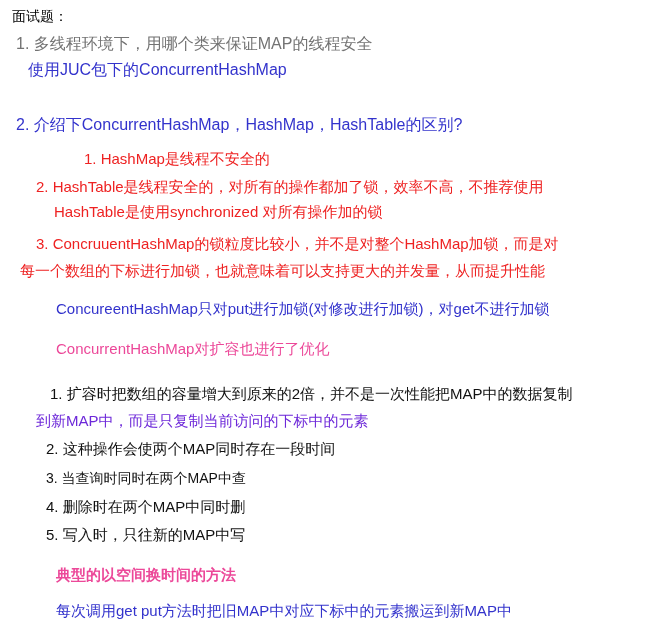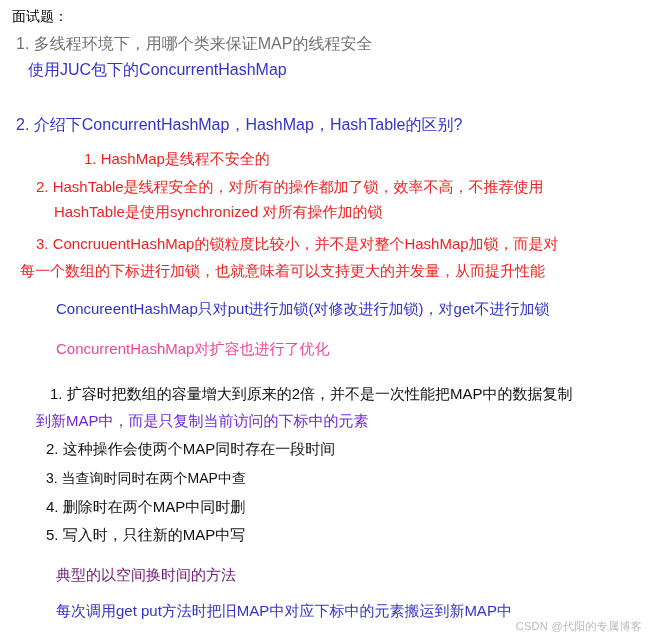--- a/index.html
+++ b/index.html
@@ -56,19 +56,18 @@
       <div class="line" style="left: 36px; top: 235px; color: rgb(238, 34, 34); font-size: 15px;">3. ConcruuentHashMap的锁粒度比较小，并不是对整个HashMap加锁，而是对</div>
       <div class="line" style="left: 20px; top: 262px; color: rgb(238, 34, 34); font-size: 15px;">每一个数组的下标进行加锁，也就意味着可以支持更大的并发量，从而提升性能</div>
       <div class="line" style="left: 56px; top: 300px; color: rgb(51, 51, 204); font-size: 15px;">ConcureentHashMap只对put进行加锁(对修改进行加锁)，对get不进行加锁</div>
       <div class="line" style="left: 56px; top: 340px; color: #ec4899; font-size: 15px;">ConcurrentHashMap对扩容也进行了优化</div>
       <div class="line" style="left: 50px; top: 385px; color: rgb(17, 17, 17); font-size: 15px;">1. 扩容时把数组的容量增大到原来的2倍，并不是一次性能把MAP中的数据复制</div>
       <div class="line" style="left: 36px; top: 412px; color: #6d28d9; font-size: 15px;">到新MAP中，而是只复制当前访问的下标中的元素</div>
       <div class="line" style="left: 46px; top: 440px; color: rgb(17, 17, 17); font-size: 15px;">2. 这种操作会使两个MAP同时存在一段时间</div>
       <div class="line" style="left: 46px; top: 470px; color: rgb(17, 17, 17); font-size: 14px;">3. 当查询时同时在两个MAP中查</div>
       <div class="line" style="left: 46px; top: 498px; color: rgb(17, 17, 17); font-size: 15px;">4. 删除时在两个MAP中同时删</div>
       <div class="line" style="left: 46px; top: 526px; color: rgb(17, 17, 17); font-size: 15px;">5. 写入时，只往新的MAP中写</div>
-      <div class="line" style="left: 56px; top: 566px; color: #701a75; font-size: 15px;">典型的以空间换时间的方法</div>
+      <div class="line" style="left: 56px; top: 566px; color: #ec4899; font-size: 15px; font-weight: bold;">典型的以空间换时间的方法</div>
       <div class="line" style="left: 56px; top: 602px; color: rgb(51, 51, 204); font-size: 15px;">每次调用get put方法时把旧MAP中对应下标中的元素搬运到新MAP中</div>
     </div>
 
-  <div class="watermark">CSDN @代阳的专属博客</div>
 
 </div>
 
 </body></html>

